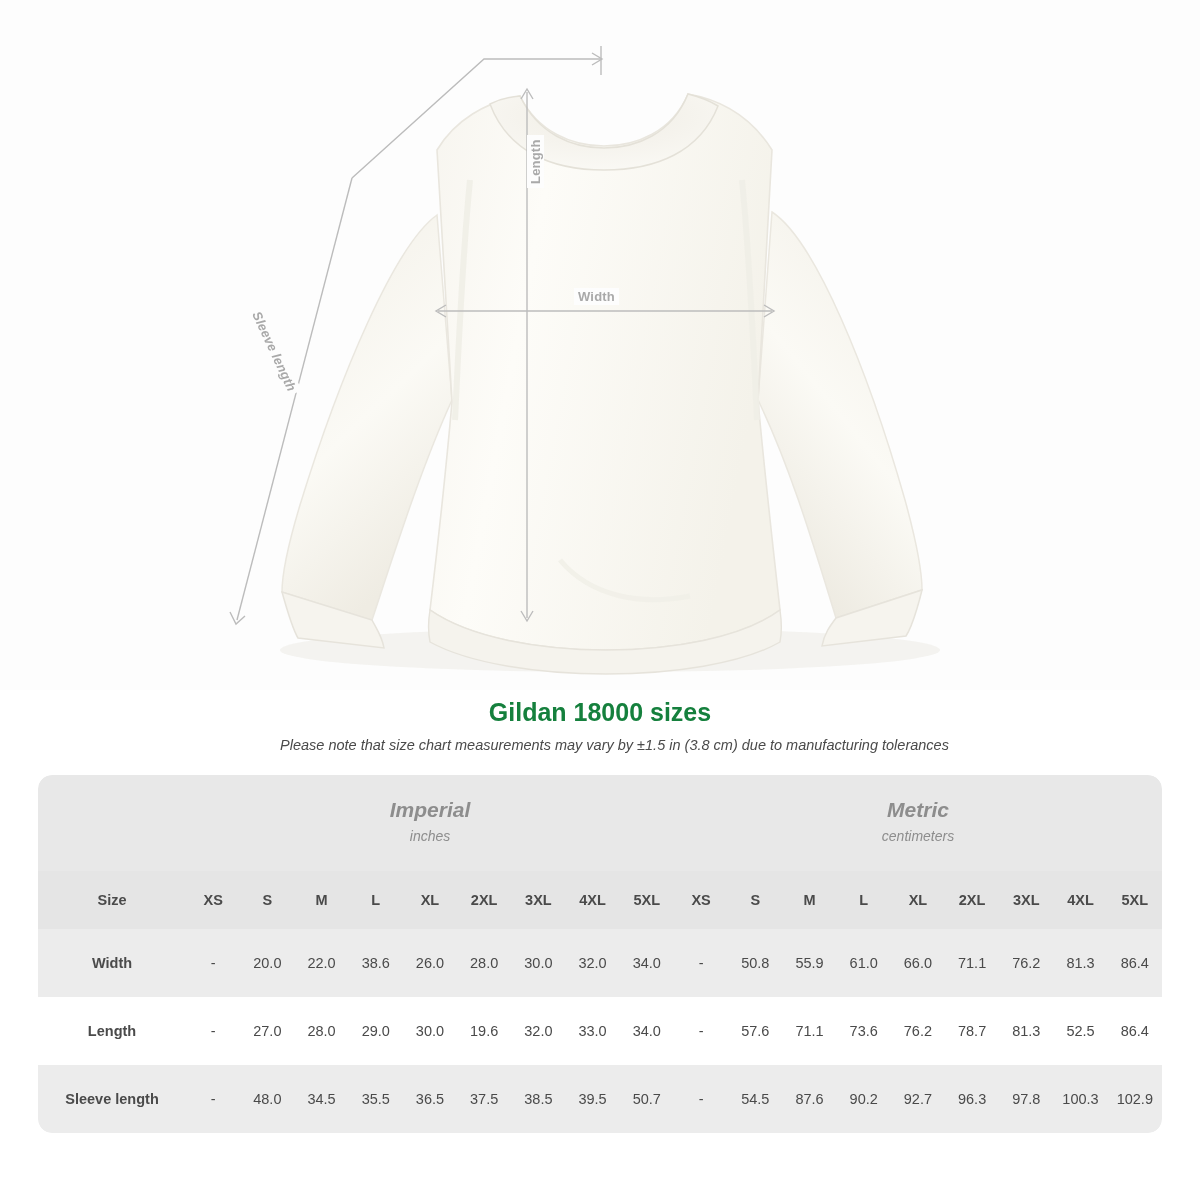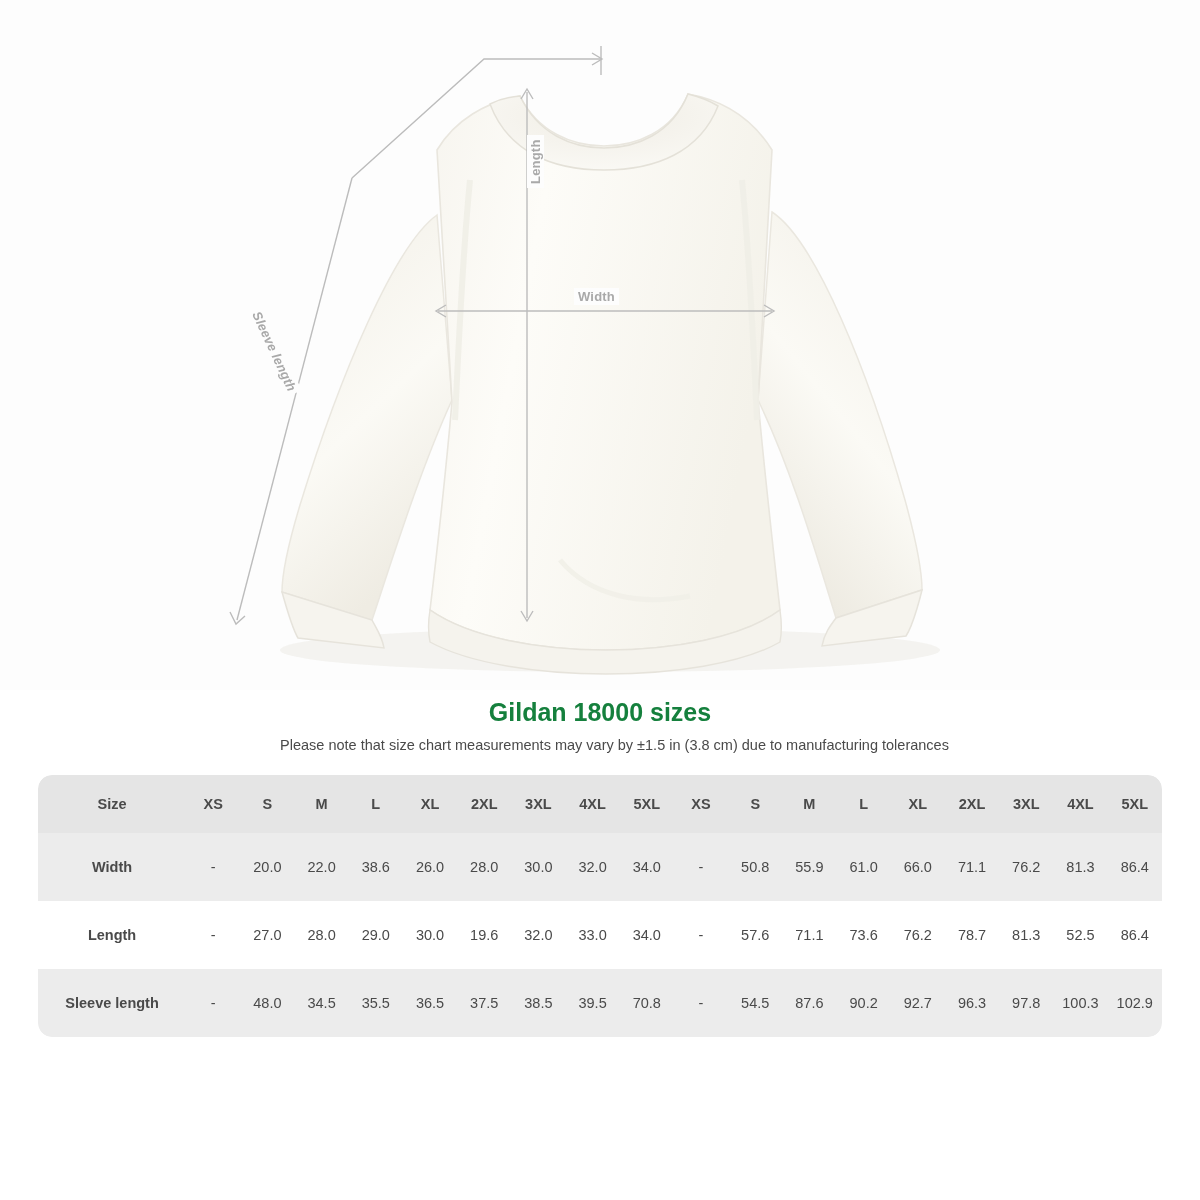--- a/index.html
+++ b/index.html
@@ -70,20 +70,21 @@
     margin-top: 8px;
   }
   .title {
     font-size: 25px;
     font-weight: bold;
     color: #15803d;
     margin: 0 0 10px 0;
   }
   .subtitle {
     font-size: 14.5px;
+    font-style: italic;
     color: #4a4a4a;
     margin: 0;
     padding-left: 29px;
   }
 
   
   .table-wrap {
     margin: 22px 38px 0 38px;
     border-radius: 14px;
     overflow: hidden;
@@ -258,20 +259,31 @@
           <col class="col-cell">
           <col class="col-cell">
         <col class="col-cell">
           <col class="col-cell">
           <col class="col-cell">
           <col class="col-cell">
           <col class="col-cell">
       </colgroup>
 
       <tbody>
+          <tr class="unit-row">
+        <td></td>
+        <td colspan="9">
+          <div class="unit-title">Imperial</div>
+          <div class="unit-sub">inches</div>
+        </td>
+        <td colspan="9">
+          <div class="unit-title">Metric</div>
+          <div class="unit-sub">centimeters</div>
+        </td>
+      </tr>
 
       <tr class="size-row">
         <td>Size</td>
         <td>XS</td>
         <td>S</td>
         <td>M</td>
         <td>L</td>
         <td>XL</td>
         <td>2XL</td>
         <td>3XL</td>
@@ -335,21 +347,21 @@
       <tr class="data-row alt">
         <td class="row-head">Sleeve length</td>
         <td>-</td>
         <td>48.0</td>
         <td>34.5</td>
         <td>35.5</td>
         <td>36.5</td>
         <td>37.5</td>
         <td>38.5</td>
         <td>39.5</td>
-        <td>70.8</td>
+        <td>50.7</td>
         <td>-</td>
         <td>54.5</td>
         <td>87.6</td>
         <td>90.2</td>
         <td>92.7</td>
         <td>96.3</td>
         <td>97.8</td>
         <td>100.3</td>
         <td>102.9</td>
       </tr>

